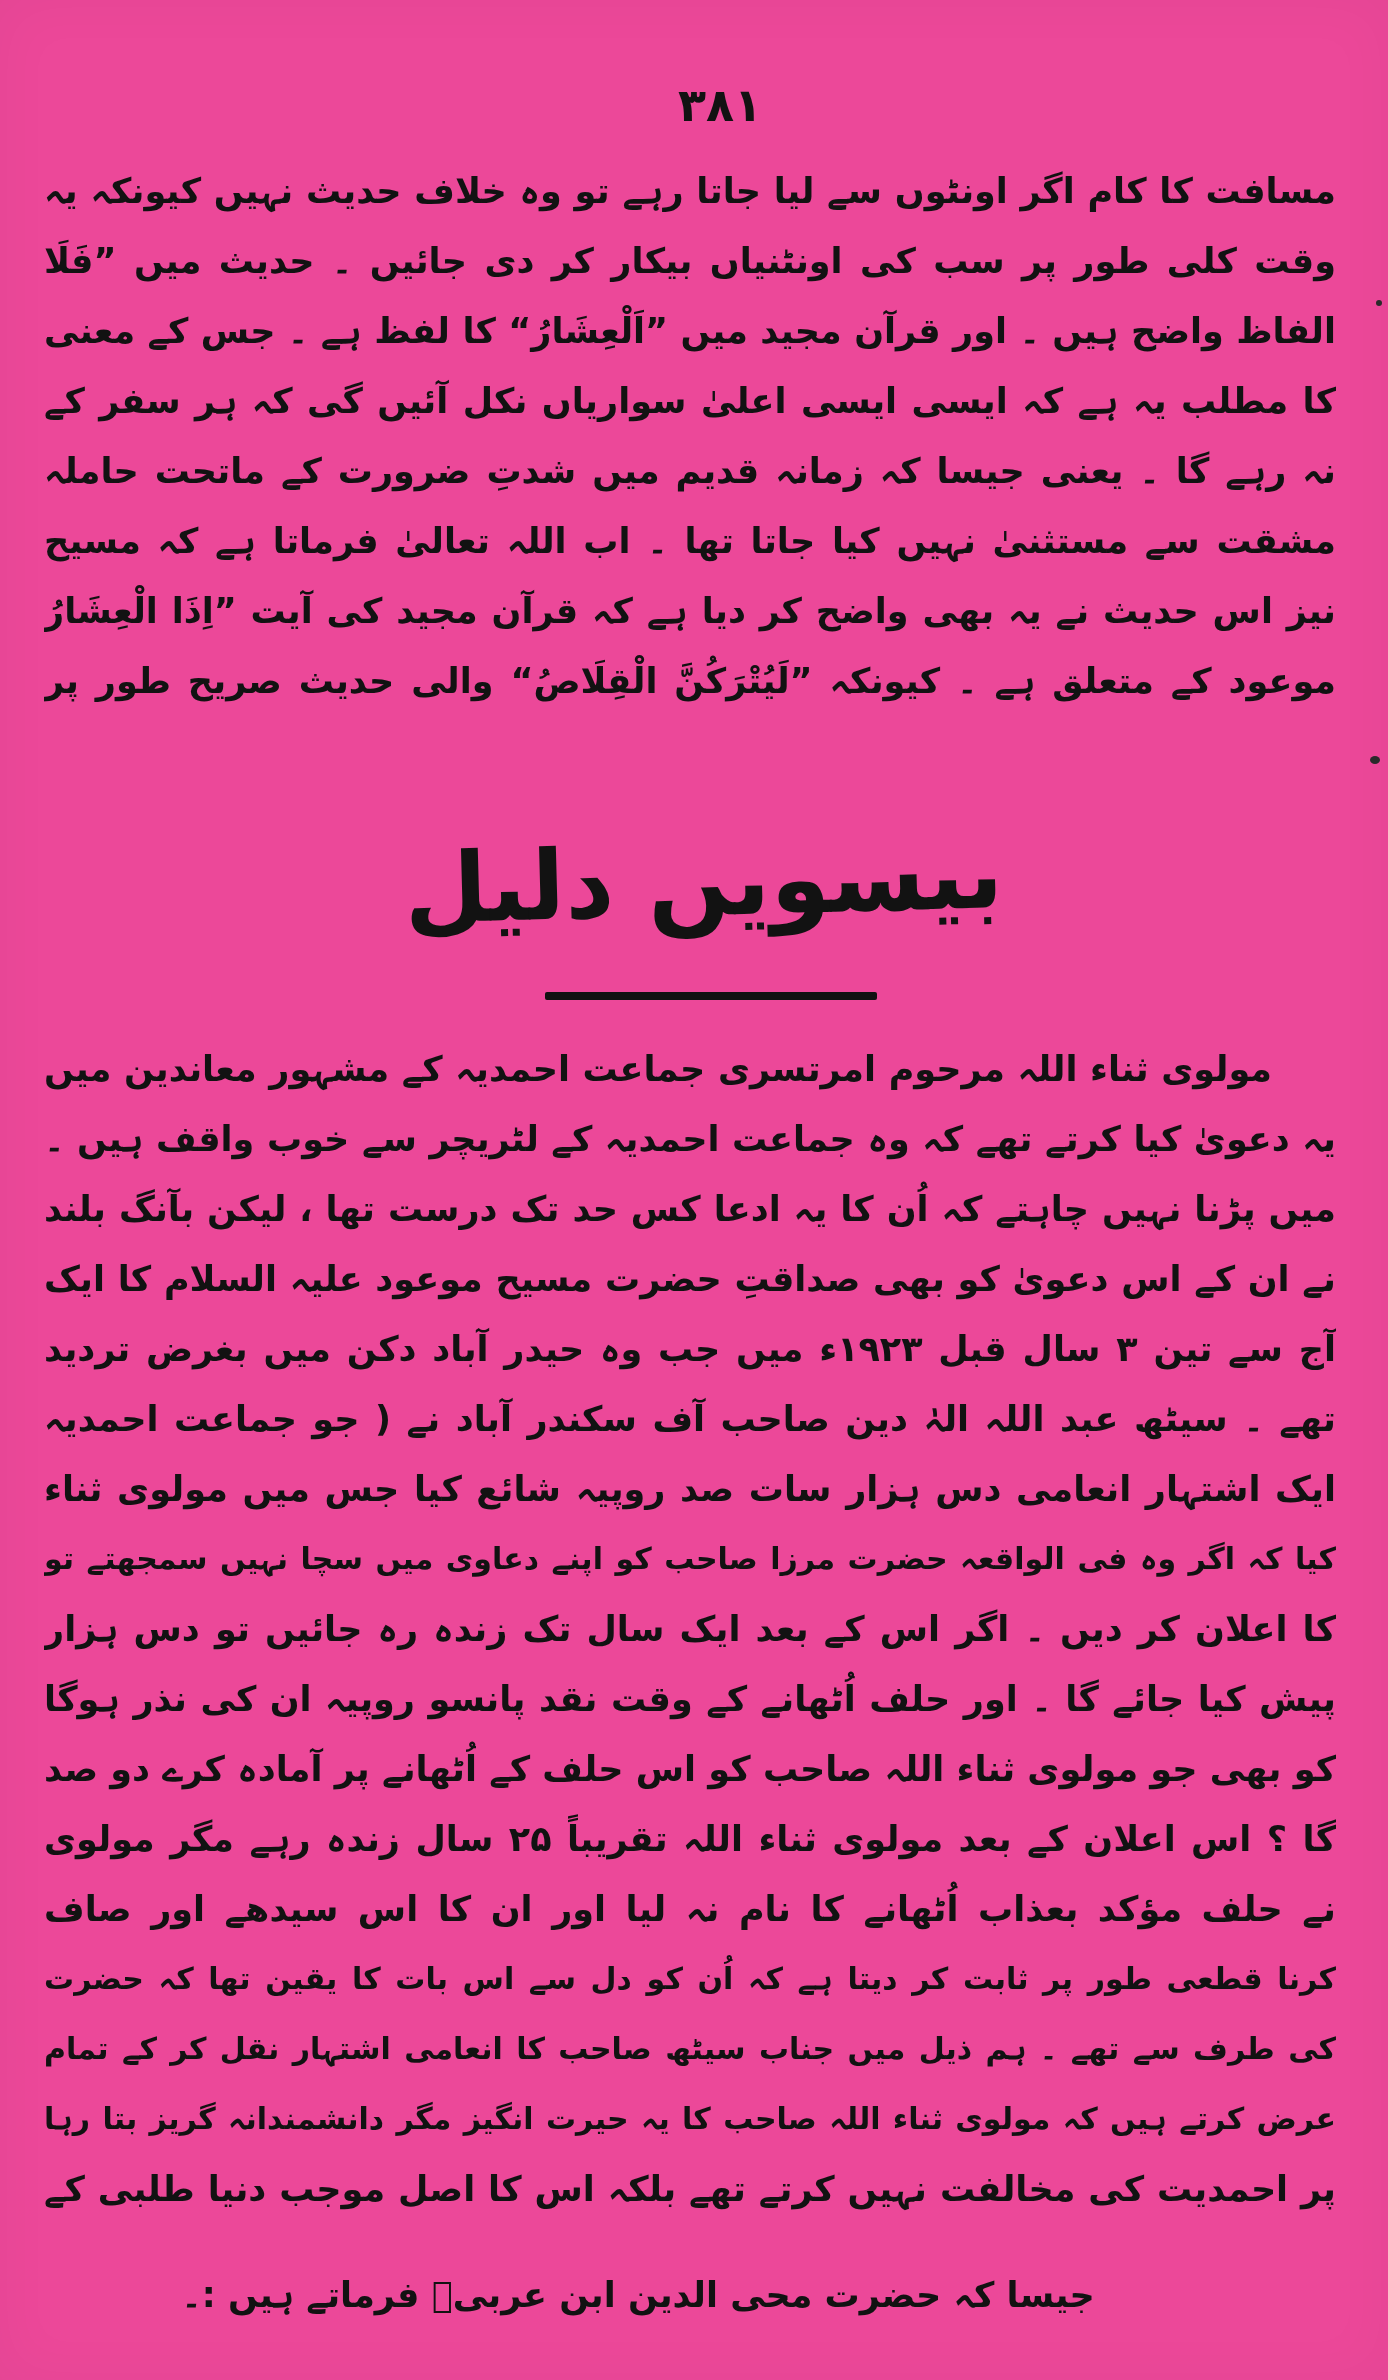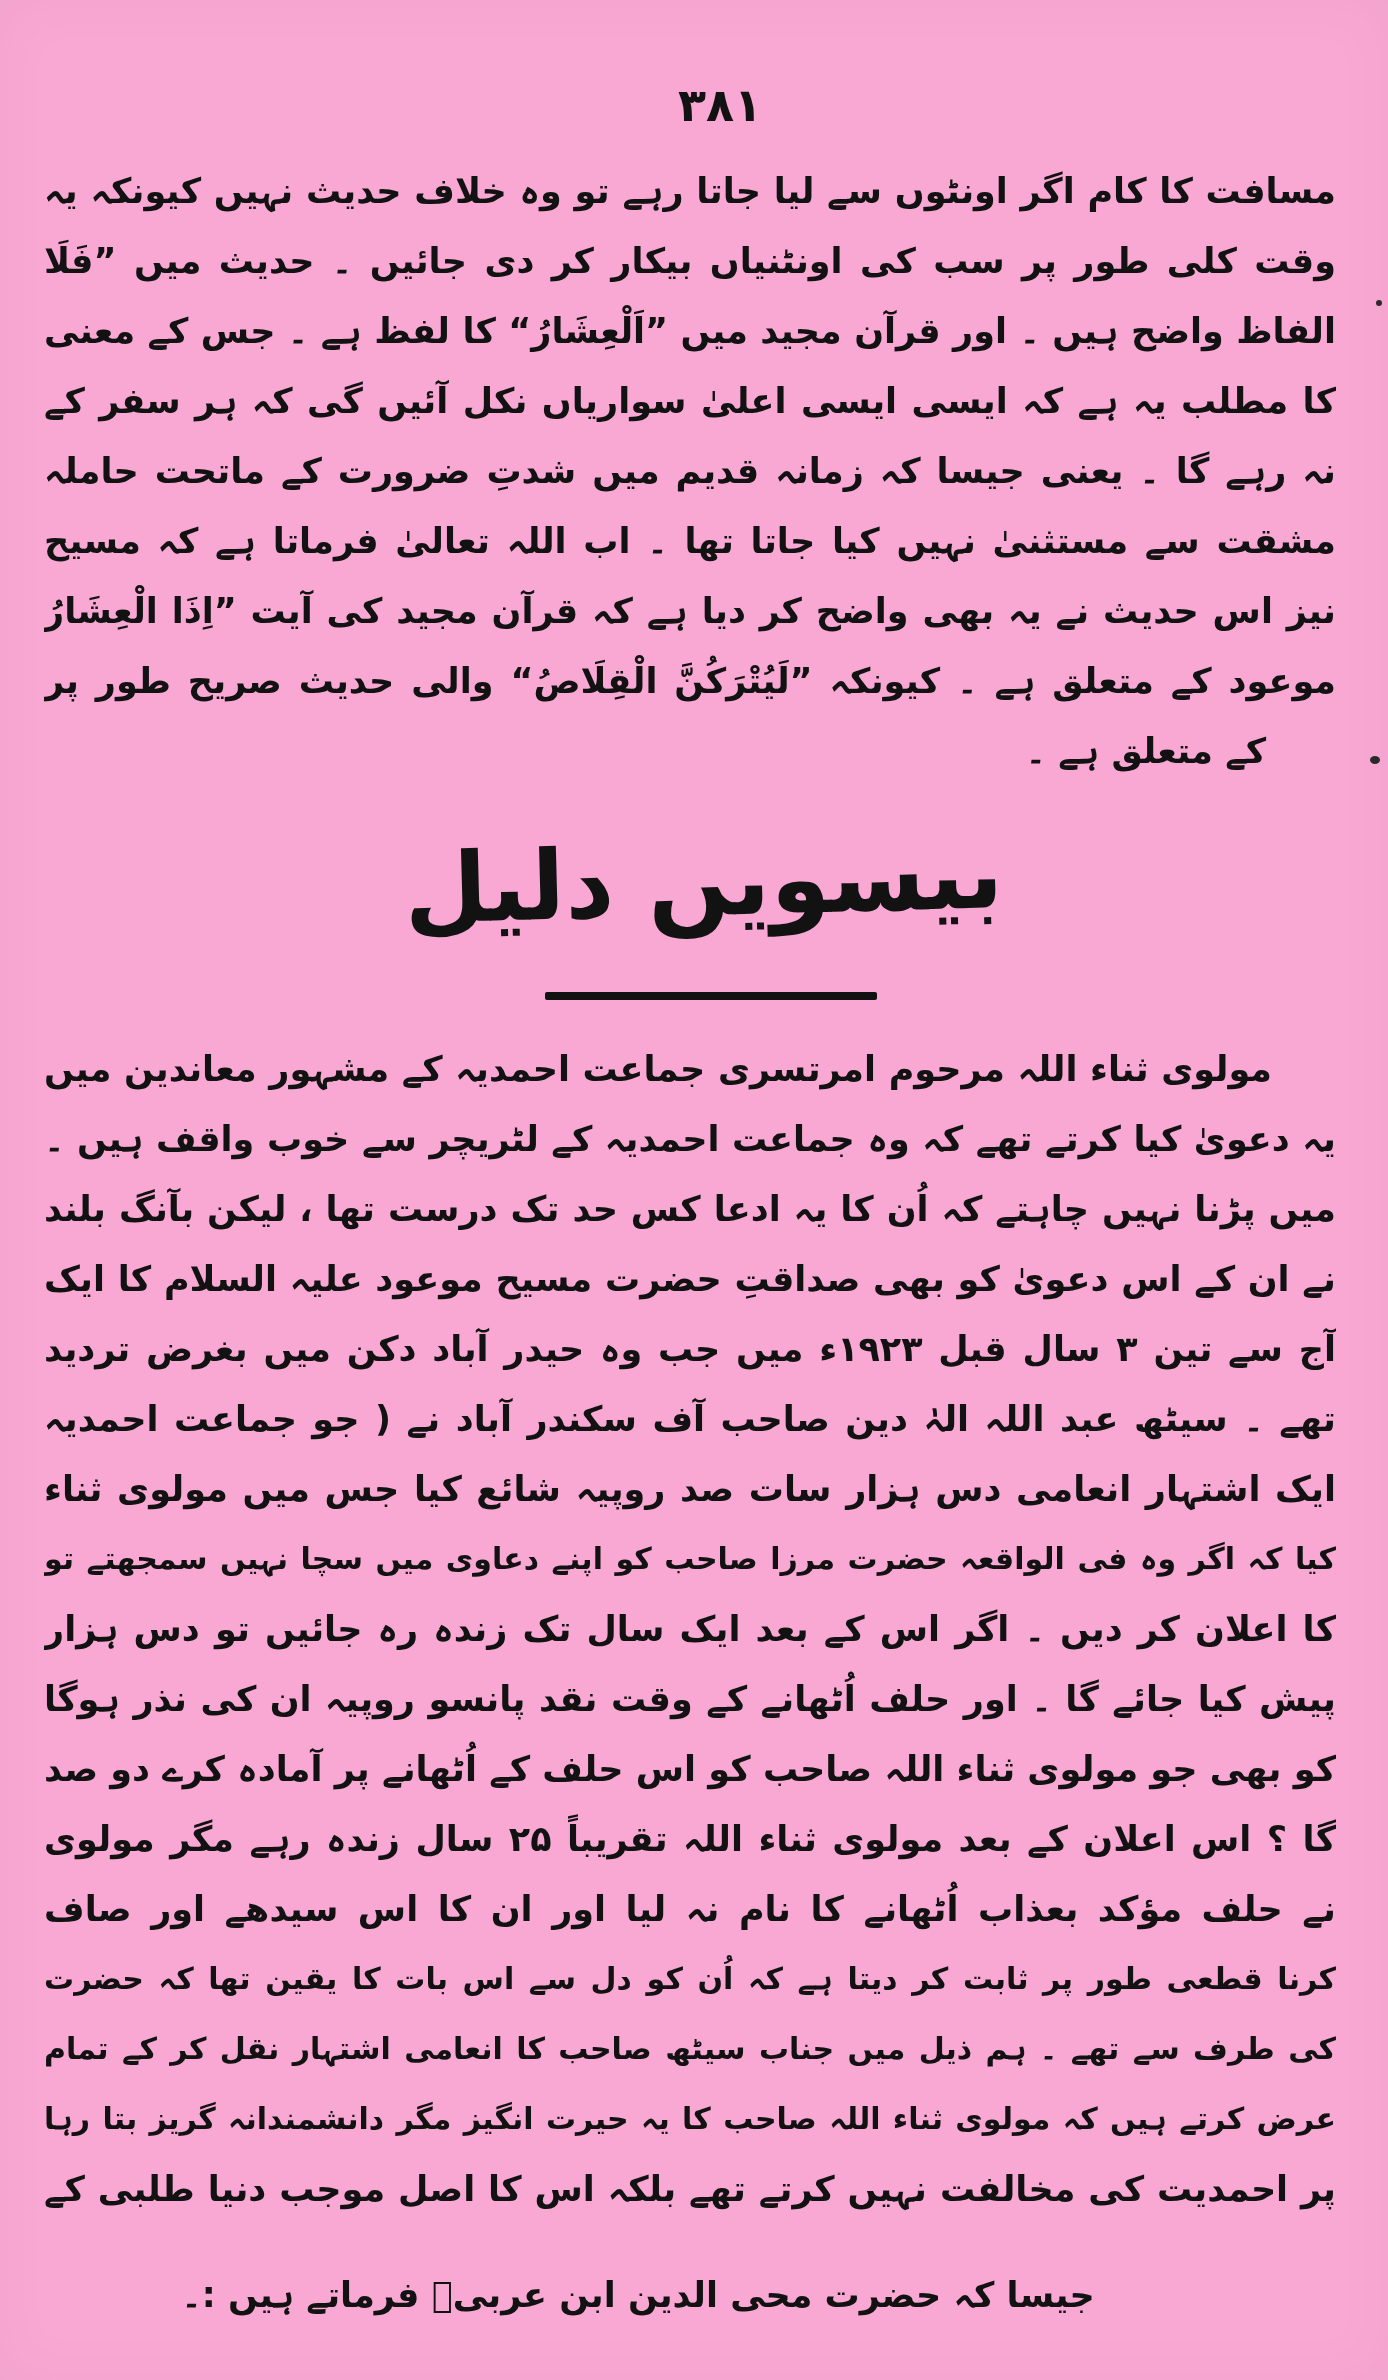--- a/index.html
+++ b/index.html
@@ -1,20 +1,20 @@
 <!DOCTYPE html>
 <html lang="ur" dir="rtl"><head>
 <meta charset="utf-8">
 <style>
   html,body{margin:0;padding:0;background:#e8e8e6;}
   .page{
     position:relative;
     width:1388px;height:2380px;
     margin:0 auto;
-    background:#f9a8d4;
+    background:#ec4899;
     box-shadow:inset 0 0 60px rgba(0,0,0,0.04);
     overflow:hidden;
     direction:rtl;
     font-family:"DejaVu Sans", sans-serif;
     color:#121212;
   }
   .page-number{
     position:absolute;top:78px;left:0;width:100%;
     text-align:center;
     font-size:46px;font-weight:bold;
@@ -73,21 +73,20 @@
 
   <div class="body-block sec1">
     <div class="line justify">مسافت کا کام اگر اونٹوں سے لیا جاتا رہے تو وہ خلاف حدیث نہیں کیونکہ یہ امر عقلاً محال ہے کہ کسی</div>
     <div class="line justify">وقت کلی طور پر سب کی اونٹنیاں بیکار کر دی جائیں ۔ حدیث میں ”فَلَا يُسْعَى عَلَيْهَا“ کے</div>
     <div class="line justify">الفاظ واضح ہیں ۔ اور قرآن مجید میں ”اَلْعِشَارُ“ کا لفظ ہے ۔ جس کے معنی حاملہ اونٹنی کے ہیں ۔ جس</div>
     <div class="line justify">کا مطلب یہ ہے کہ ایسی ایسی اعلیٰ سواریاں نکل آئیں گی کہ ہر سفر کے لیے اونٹوں کا لابدی ہونا باقی</div>
     <div class="line justify">نہ رہے گا ۔ یعنی جیسا کہ زمانہ قدیم میں شدتِ ضرورت کے ماتحت حاملہ اونٹنیوں کو بھی کام کاج اور</div>
     <div class="line justify">مشقت سے مستثنیٰ نہیں کیا جاتا تھا ۔ اب اللہ تعالیٰ فرماتا ہے کہ مسیح موعود کے وقت میں ایسا نہ ہوگا</div>
     <div class="line justify">نیز اس حدیث نے یہ بھی واضح کر دیا ہے کہ قرآن مجید کی آیت ”اِذَا الْعِشَارُ عُطِّلَتْ“ بھی زمانہ مسیح</div>
     <div class="line justify">موعود کے متعلق ہے ۔ کیونکہ ”لَيُتْرَكُنَّ الْقِلَاصُ“ والی حدیث صریح طور پر مسیح موعود کے زمانہ</div>
-    <div class="line short-end">کے متعلق ہے ۔</div>
   </div>
 
   <div class="heading-wrap">
     <span class="heading-text">بیسویں دلیل</span>
   </div>
   <div class="heading-rule"></div>
 
   <div class="body-block sec2">
     <div class="line justify first-indent">مولوی ثناء اللہ مرحوم امرتسری جماعت احمدیہ کے مشہور معاندین میں سے تھے اور عام طور پر</div>
     <div class="line justify">یہ دعویٰ کیا کرتے تھے کہ وہ جماعت احمدیہ کے لٹریچر سے خوب واقف ہیں ۔ ہم اس جگہ اس بحث</div>

